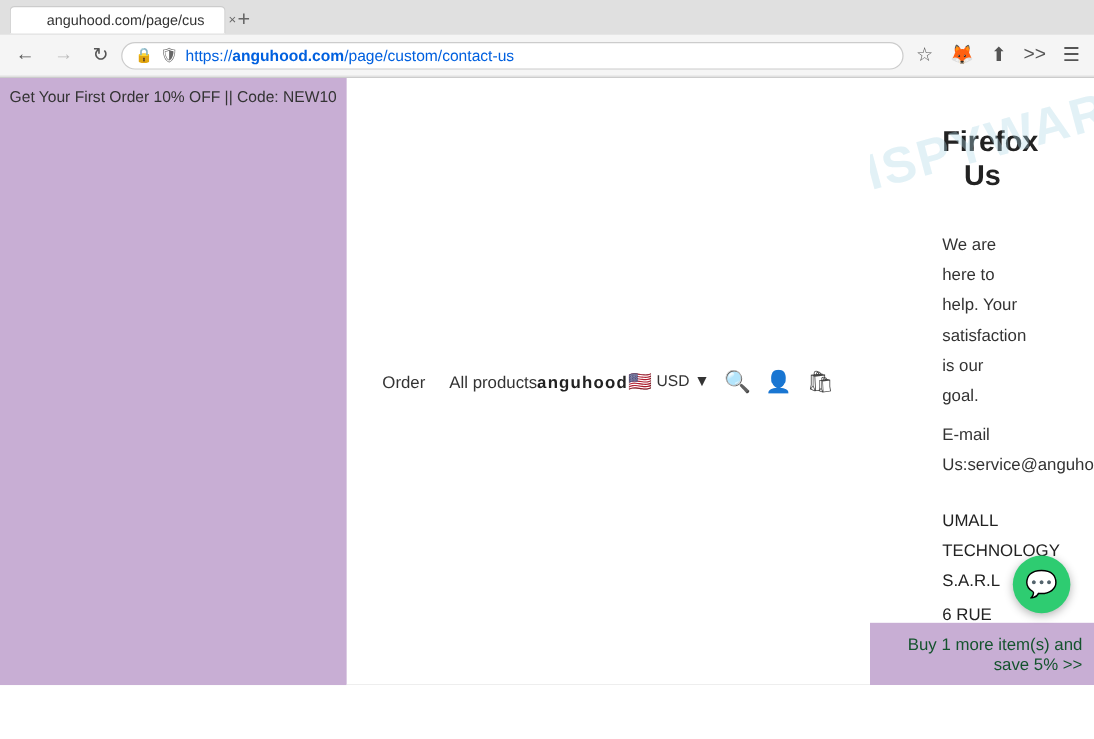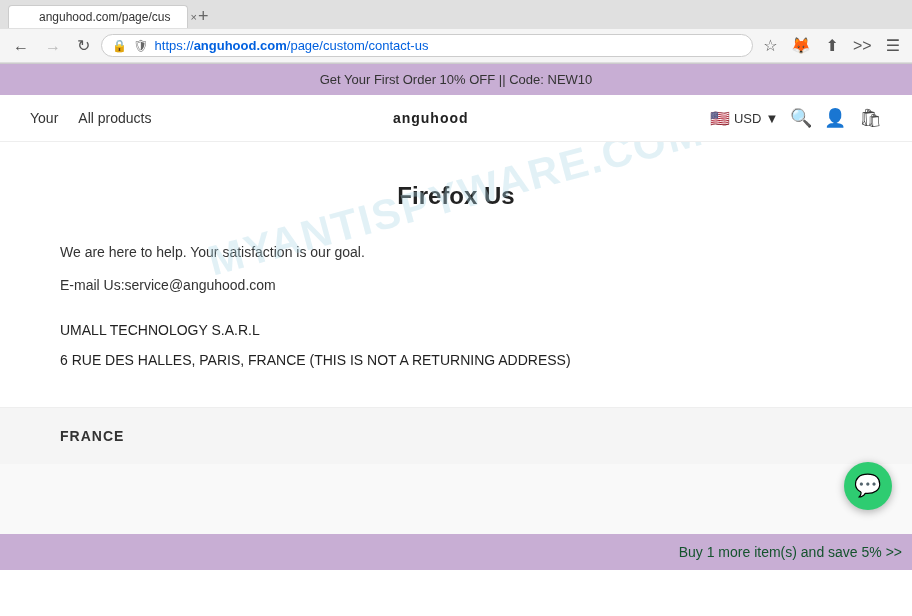--- a/index.html
+++ b/index.html
@@ -123,21 +123,21 @@
       color: #555;
       cursor: pointer;
       padding: 2px 4px;
     }
 
     
     .site-wrapper {
       height: calc(616px - 110px);
       overflow: hidden;
       display: flex;
-      flex-direction: column;
+      flex-direction: row;
     }
 
     .promo-banner {
       background: #c8aed4;
       text-align: center;
       padding: 8px;
       font-size: 13px;
       color: #333;
     }
 
@@ -319,21 +319,21 @@
 </div>
 
 <div class="site-wrapper">
 
   <div class="promo-banner">
     <span>Get Your First Order 10% OFF || Code: NEW10</span>
   </div>
 
   <div class="site-header">
     <nav class="site-nav">
-      <a href="#">Your</a>
+      <a href="#">Order</a>
       <a href="#">All products</a>
     </nav>
     <div class="site-logo">anguhood</div>
     <div class="header-right">
       <div class="currency-selector">
         <span class="flag-icon">🇺🇸</span>
         <span>USD</span>
         <span>▼</span>
       </div>
       <span class="header-icon">🔍</span>

